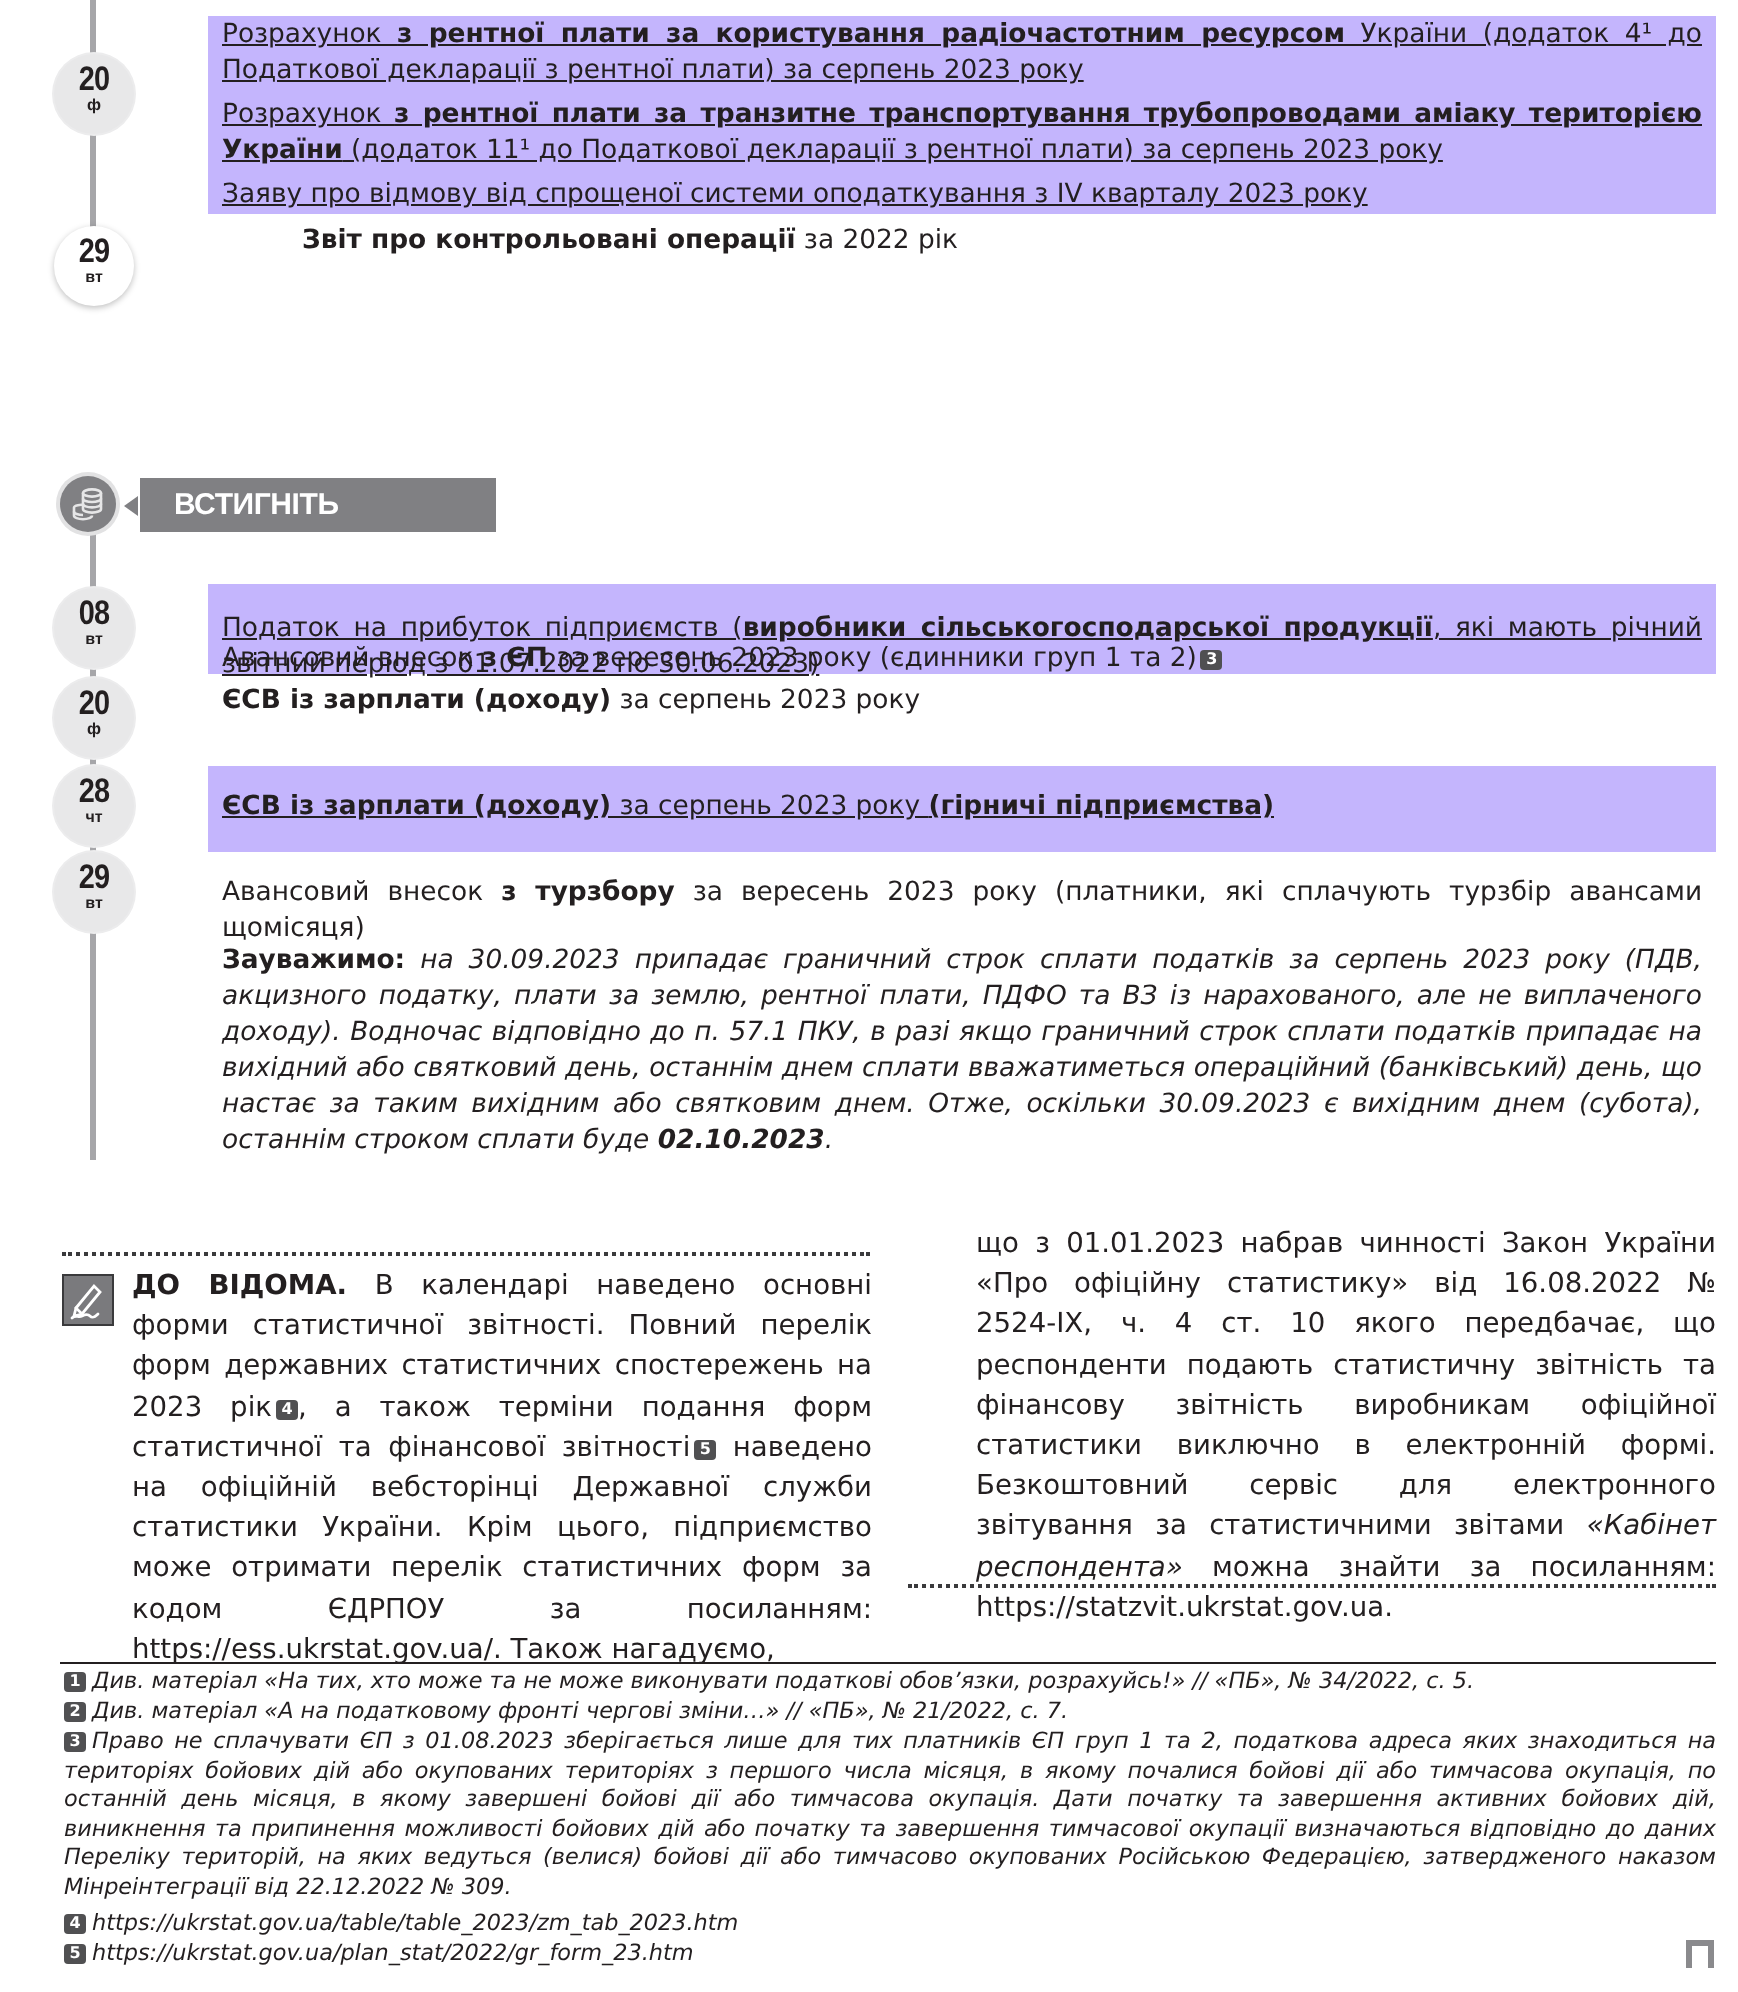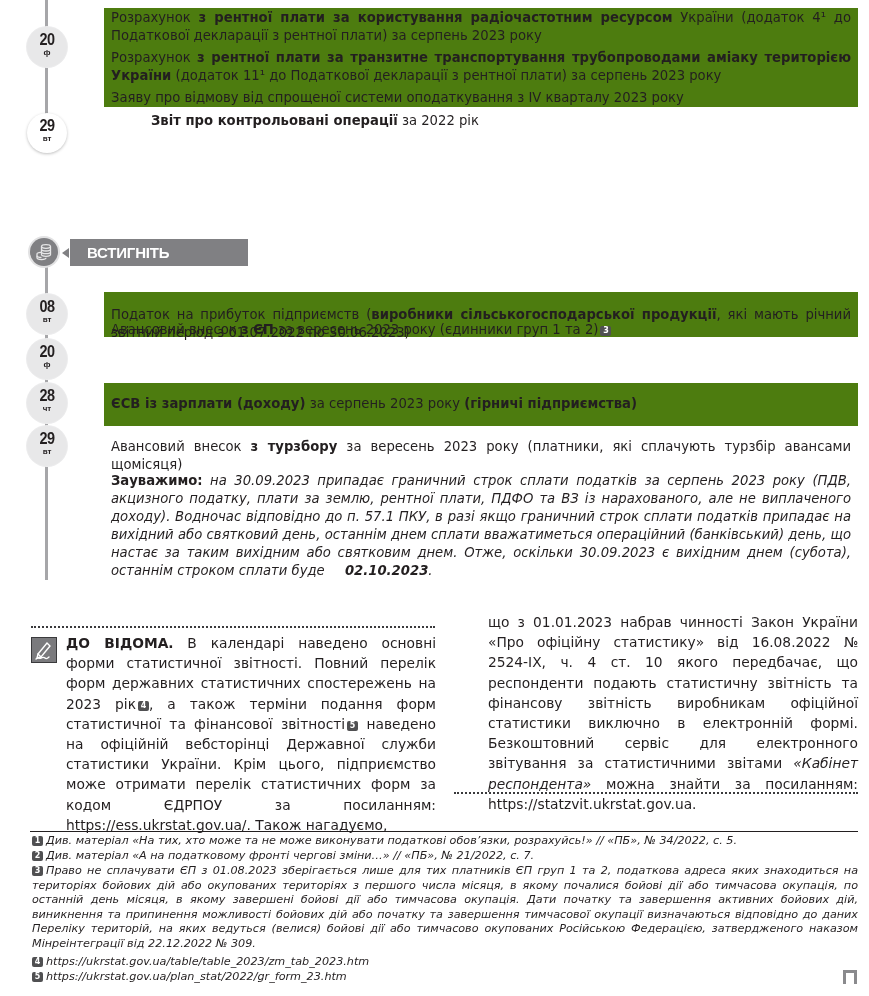--- a/index.html
+++ b/index.html
@@ -16,36 +16,36 @@
   .date.white { background: #ffffff; box-shadow: 0 1px 3px rgba(0,0,0,0.25); }
   .date .d { display: block; font-family: "Liberation Sans", sans-serif; font-weight: bold;
              font-size: 17px; line-height: 17px; padding-top: 4px; letter-spacing: -0.5px;
              transform: scaleX(0.85); }
   .date .w { display: block; font-family: "Liberation Sans", sans-serif; font-weight: bold;
              font-size: 8px; line-height: 10px; }
 
   
   .row { position: absolute; left: 104px; width: 754px; font-size: 13.2px; line-height: 18px;
          padding: 0 7px; box-sizing: border-box; }
-  .row.gray { background: #4d7c0f; }
+  .row.gray { background: #c4b5fd; text-decoration: underline; }
   .row p { margin: 0; text-align: justify; }
 
   
   .coin { position: absolute; left: 30px; top: 238px; width: 28px; height: 28px; border-radius: 50%;
           background: #808083; box-shadow: 0 0 0 2px #e2e2e3; }
   .hdr { position: absolute; left: 70px; top: 239px; height: 27px; width: 178px; background: #808083;
          color: #ffffff; font-family: "Liberation Sans", sans-serif; font-weight: bold; font-size: 15px;
          line-height: 27px; padding-left: 17px; box-sizing: border-box; letter-spacing: -0.2px; }
   .hdr-arrow { position: absolute; left: 62px; top: 248px; width: 0; height: 0;
                border-top: 5px solid transparent; border-bottom: 5px solid transparent; border-right: 7px solid #808083; }
 
   .note { position: absolute; left: 111px; top: 472px; width: 740px; font-size: 13.2px; line-height: 18px;
           font-style: italic; text-align: justify; }
   .note .lbl { font-style: normal; font-weight: bold; }
-  .note .bi { font-weight: bold; margin-left: 16px; }
+  .note .bi { font-weight: bold; }
 
   .badge { display: inline-block; background: #505052; color: #fff; font-size: 8px; font-weight: bold;
            font-style: normal; width: 11px; height: 10px; line-height: 10px; text-align: center;
            border-radius: 2px; vertical-align: 1px; margin-left: 2px; }
 
   
   .dots { position: absolute; height: 0; border-top: 2px dotted #3a3a3c; }
   .info-col { position: absolute; font-size: 13.8px; line-height: 20.2px; text-align: justify; }
   .pen { position: absolute; left: 31px; top: 637px; width: 26px; height: 26px; background: #7a7a7d;
          border: 1px solid #3a3a3c; box-sizing: border-box; }
@@ -99,20 +99,21 @@
 <div class="row gray" style="top:292px;height:45px;padding-top:14px;">
   <p><span>Податок на прибуток підприємств (</span><b>виробники сільськогосподарської продукції</b><span>, які мають річний звітний період з 01.07.2022 по 30.06.2023)</span></p>
 </div>
 <div class="date" style="top:294px;">
   <span class="d">08</span>
   <span class="w">вт</span>
 </div>
 
 <div class="row" style="top:321px;">
   <p><span>Авансовий внесок </span><b>з ЄП</b><span> за вересень 2023 року (єдинники груп 1 та 2)</span><span class="badge">3</span></p>
+  <p style="margin-top:3px;"><b>ЄСВ із зарплати (доходу)</b><span> за серпень 2023 року</span></p>
 </div>
 <div class="date" style="top:339px;">
   <span class="d">20</span>
   <span class="w">ф</span>
 </div>
 
 <div class="row gray" style="top:383px;height:43px;padding-top:12px;">
   <p><b>ЄСВ із зарплати (доходу)</b><span> за серпень 2023 року </span><b>(гірничі підприємства)</b></p>
 </div>
 <div class="date" style="top:383px;">

